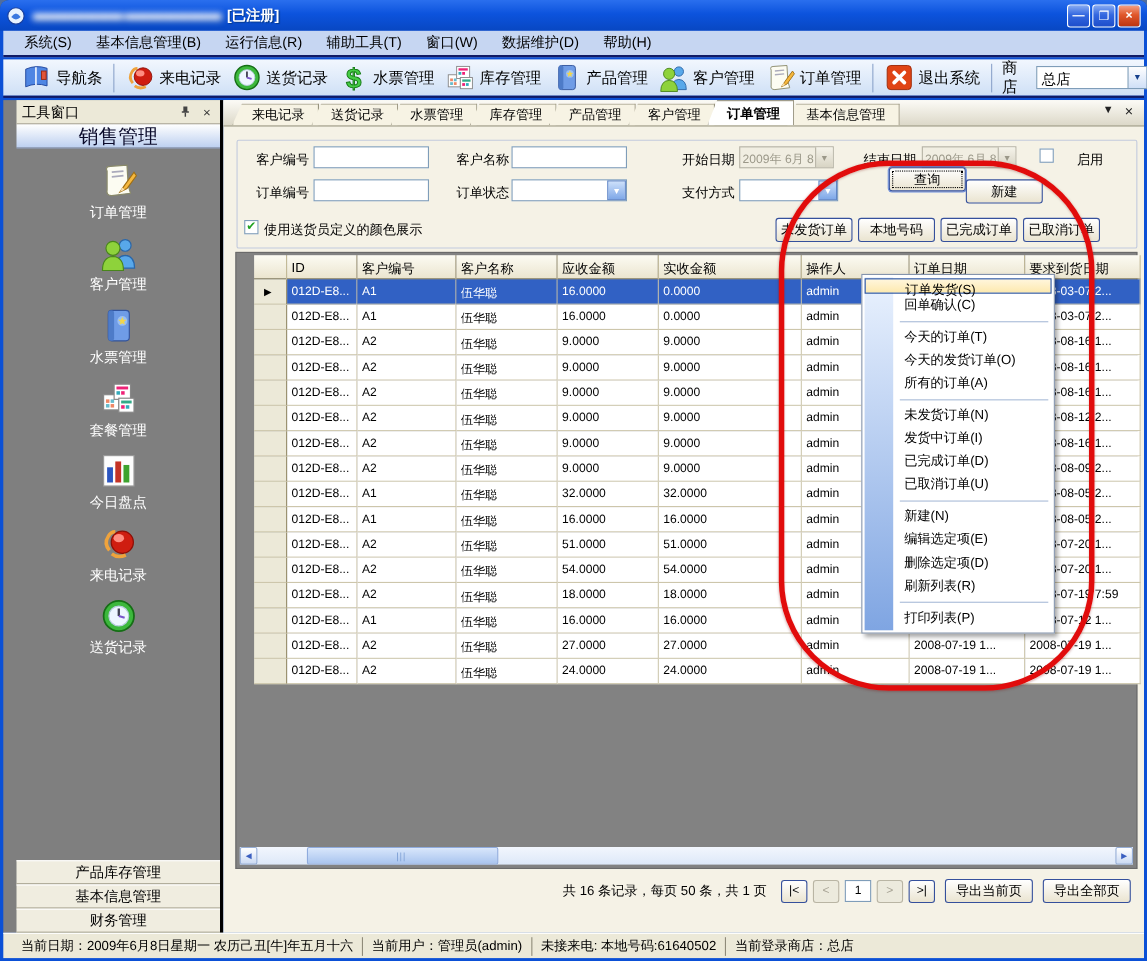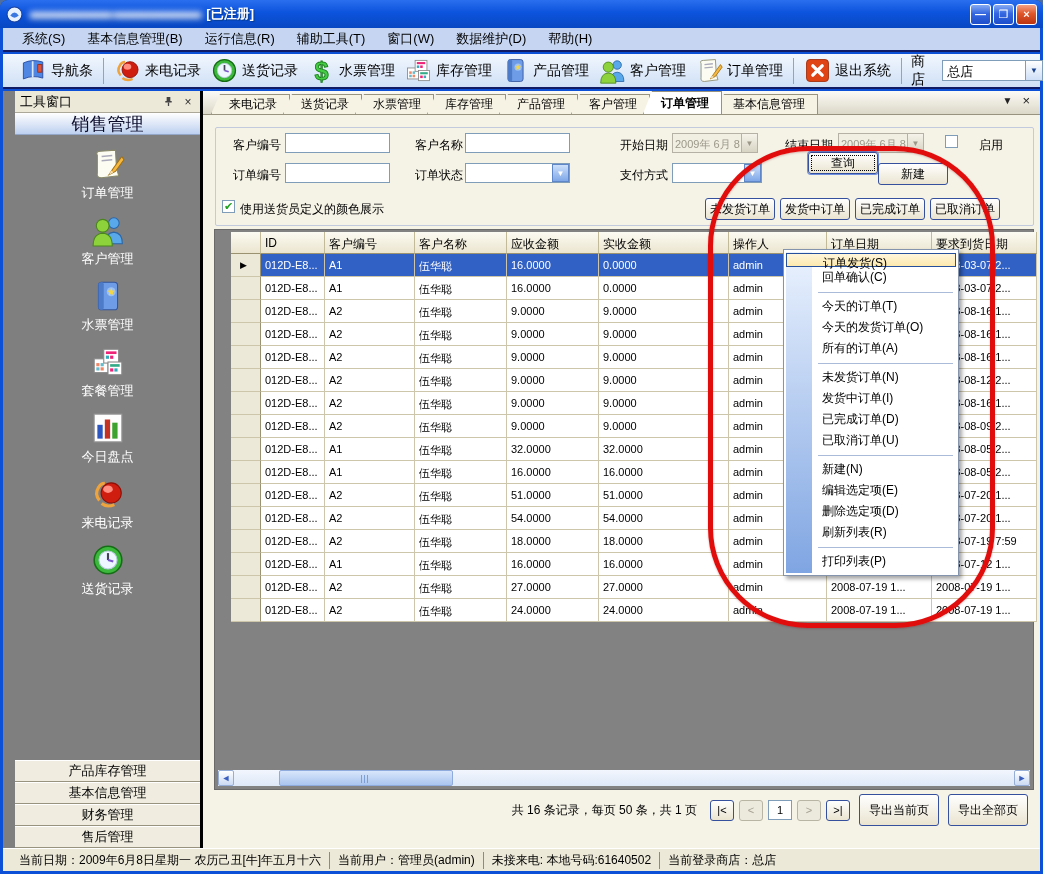--- a/index.html
+++ b/index.html
@@ -105,21 +105,21 @@
   .hthumb::after{content:"";position:absolute;left:50%;top:4px;width:9px;height:8px;margin-left:-5px;
     background-image:linear-gradient(90deg,#7d9fd4 1px,transparent 1px);background-size:3px 100%;}
 
   
   .pager{position:absolute;top:707px;right:12px;height:24px;display:flex;align-items:center;gap:5px;}
   .pgsummary{font-size:12px;margin-right:8px;}
   .pgbtn{width:24px;height:21px;border:1px solid #35509c;border-radius:3px;font-size:11px;
     background:linear-gradient(#ffffff,#eae4d0);display:flex;align-items:center;justify-content:center;}
   .pgbtn.disabled{border-color:#b9b5a4;color:#a5a192;background:#eceadd;}
   .pgbox{width:24px;height:20px;border:1px solid #7f9db9;font-size:11px;text-align:center;background:#fff;padding:0;}
-  .expbtn{height:32px;padding:0 9px;margin-left:4px;}
+  .expbtn{height:22px;padding:0 9px;margin-left:4px;}
   .expbtn.rel{position:relative;}
 
   
   .cmenu{position:absolute;left:580px;top:158px;width:176px;background:#fff;border:1px solid #8494ac;
     box-shadow:3px 3px 4px rgba(0,0,0,.35);padding:3px 2px;z-index:30;}
   .cmenu::before{content:"";position:absolute;left:2px;top:2px;bottom:2px;width:26px;
     background:linear-gradient(#eaf2fe,#7fa5e2);}
   .mi{position:relative;height:21px;line-height:21px;padding-left:36px;font-size:12px;white-space:nowrap;}
   .mi.highlight{background:linear-gradient(#fff6dc,#fde9ae);border:1px solid #26509c;height:14px;line-height:19px;}
   .mi.t-sep{height:8px;padding:0;}
@@ -369,21 +369,20 @@
                 <line x1="16" y1="16" x2="21" y2="17.5" stroke="#7a55cc" stroke-width="2"></line>
               </svg></span>
             <span class="lbl">送货记录</span>
           </div>
 
       </div>
       <div class="sb-bottom">
         <div class="sb-btn">产品库存管理</div>
           <div class="sb-btn">基本信息管理</div>
           <div class="sb-btn">财务管理</div>
-          <div class="sb-btn">售后管理</div>
       </div>
     </div>
 
     <div class="content">
       <div class="tabstrip">
         <span style="display:flex;align-items:flex-end;">
           <div class="tab">来电记录</div>
             <div class="tab">送货记录</div>
             <div class="tab">水票管理</div>
             <div class="tab">库存管理</div>
@@ -430,21 +429,21 @@
         <span class="cbtn">▼</span>
       </span>
       <span class="xp-btn focused" style="left:587px;top:61px;width:70px;margin-left:18px;">查询</span>
       <span class="xp-btn" style="left:675px;top:72px;width:70px;">新建</span>
 
       <span class="checkbox" style="left:19px;top:109px;">✔</span>
       <span class="flabel" style="left:37px;top:110px;">使用送货员定义的颜色展示</span>
 
       <span style="position:absolute;left:502px;top:107px;display:flex;gap:5px;">
         <span class="xp-btn" style="position:static;width:70px;">未发货订单</span>
-          <span class="xp-btn" style="position:static;width:70px;">发货中订单</span>
+          <span class="xp-btn" style="position:static;width:70px;">本地号码</span>
           <span class="xp-btn" style="position:static;width:70px;">已完成订单</span>
           <span class="xp-btn" style="position:static;width:70px;">已取消订单</span>
       </span>
 
       <div class="gridbox">
         <div class="table">
           <div class="thead">
             <div class="cell c0"></div>
               <div class="cell c1">ID</div>
               <div class="cell c2">客户编号</div>

